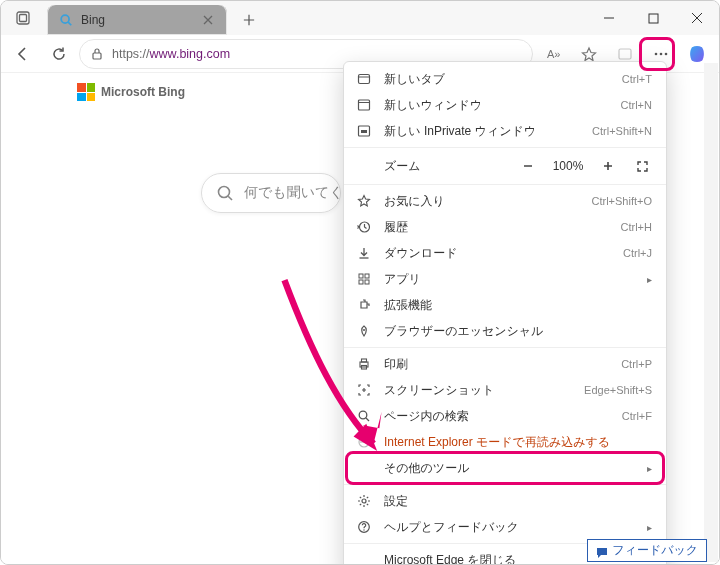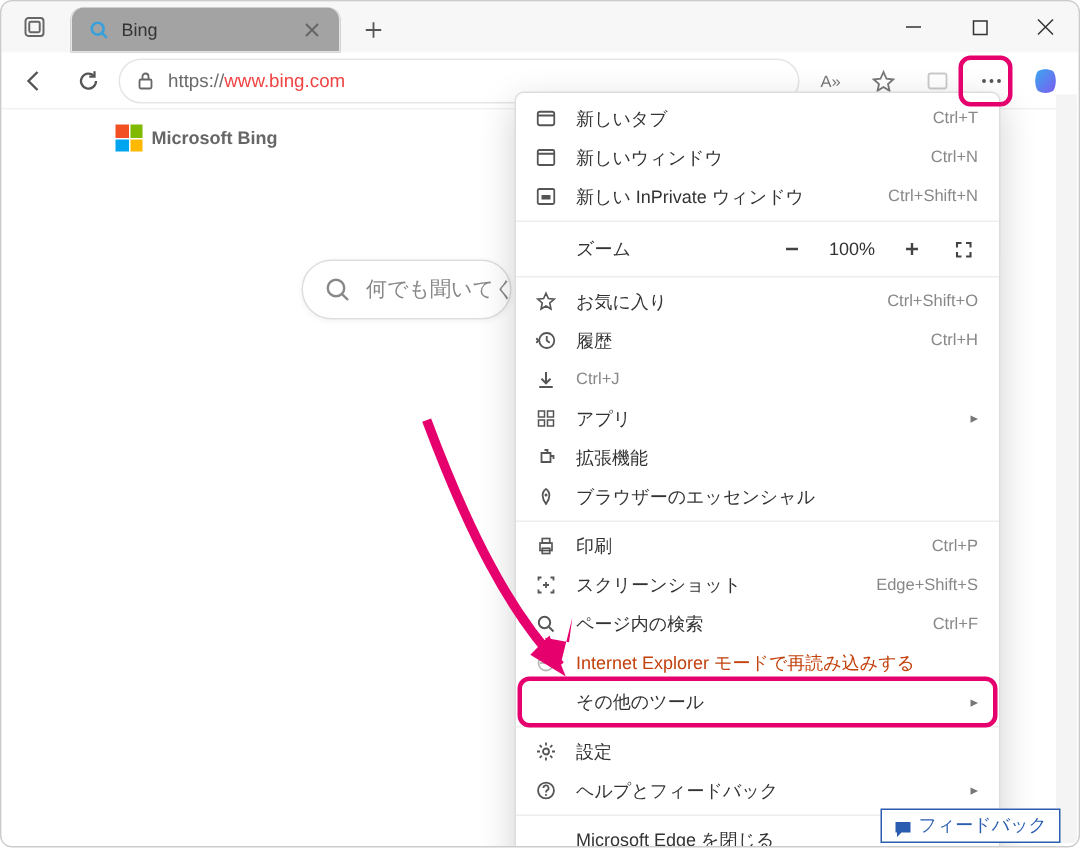--- a/index.html
+++ b/index.html
@@ -16,21 +16,21 @@
   .newtab-btn { width: 28px; height: 28px; margin-top: 4px; display: flex; align-items: center; justify-content: center; color: #555; cursor: pointer; }
   .titlebar-spacer { flex: 1; }
   .win-controls { display: flex; }
   .win-btn { width: 44px; height: 34px; display: flex; align-items: center; justify-content: center; color: #333; cursor: pointer; }
 
   .toolbar { height: 38px; background: #fff; display: flex; align-items: center; padding: 0 6px; gap: 4px; border-bottom: 1px solid #f0f0f0; }
   .tool-btn { width: 32px; height: 32px; display: flex; align-items: center; justify-content: center; border-radius: 4px; cursor: pointer; color: #555; }
   .addressbar { flex: 1; height: 30px; background: #fff; border: 1px solid #e5e5e5; border-radius: 16px; display: flex; align-items: center; padding: 0 10px; gap: 8px; }
   .addressbar .lock { color: #666; display: flex; }
   .url { font-size: 12.5px; color: #6b6b6b; }
-  .url .host { color: #ef4444; }
+  .url .host { color: #701a75; }
   .more-btn { position: relative; }
   .highlight-box { position: absolute; border: 3px solid #e6006e; border-radius: 8px; pointer-events: none; }
   .hl-more { top: 36px; left: 638px; width: 36px; height: 34px; }
   .copilot-btn svg { width: 20px; height: 20px; }
 
   .page { position: absolute; top: 72px; left: 0; right: 0; bottom: 0; background: #fff; }
   .bing-logo { position: absolute; top: 10px; left: 76px; display: flex; align-items: center; gap: 6px; }
   .bing-tiles { width: 18px; height: 18px; display: grid; grid-template-columns: 1fr 1fr; grid-template-rows: 1fr 1fr; gap: 1px; }
   .bing-tiles span:nth-child(1){background:#f25022}.bing-tiles span:nth-child(2){background:#7fba00}.bing-tiles span:nth-child(3){background:#00a4ef}.bing-tiles span:nth-child(4){background:#ffb900}
   .bing-text { font-size: 12px; color: #666; font-weight: 600; }
@@ -263,20 +263,21 @@
       <span class="lbl">履歴</span>
       <span class="sc">Ctrl+H</span>
     </div>
     <div class="mi">
       <span class="ico">
         <svg width="14" height="14" viewBox="0 0 14 14">
           <path d="M7 2 V9 M4 6.5 L7 9.5 L10 6.5" fill="none" stroke="#555" stroke-width="1.3"></path>
           <path d="M2.5 12 H11.5" stroke="#555" stroke-width="1.3"></path>
         </svg>
       </span>
+      <span class="lbl">ダウンロード</span>
       <span class="sc">Ctrl+J</span>
     </div>
     <div class="mi">
       <span class="ico">
         <svg width="14" height="14" viewBox="0 0 14 14">
           <rect x="2" y="2" width="4" height="4" fill="none" stroke="#555"></rect>
           <rect x="8" y="2" width="4" height="4" fill="none" stroke="#555"></rect>
           <rect x="2" y="8" width="4" height="4" fill="none" stroke="#555"></rect>
           <rect x="8" y="8" width="4" height="4" fill="none" stroke="#555"></rect>
         </svg>

